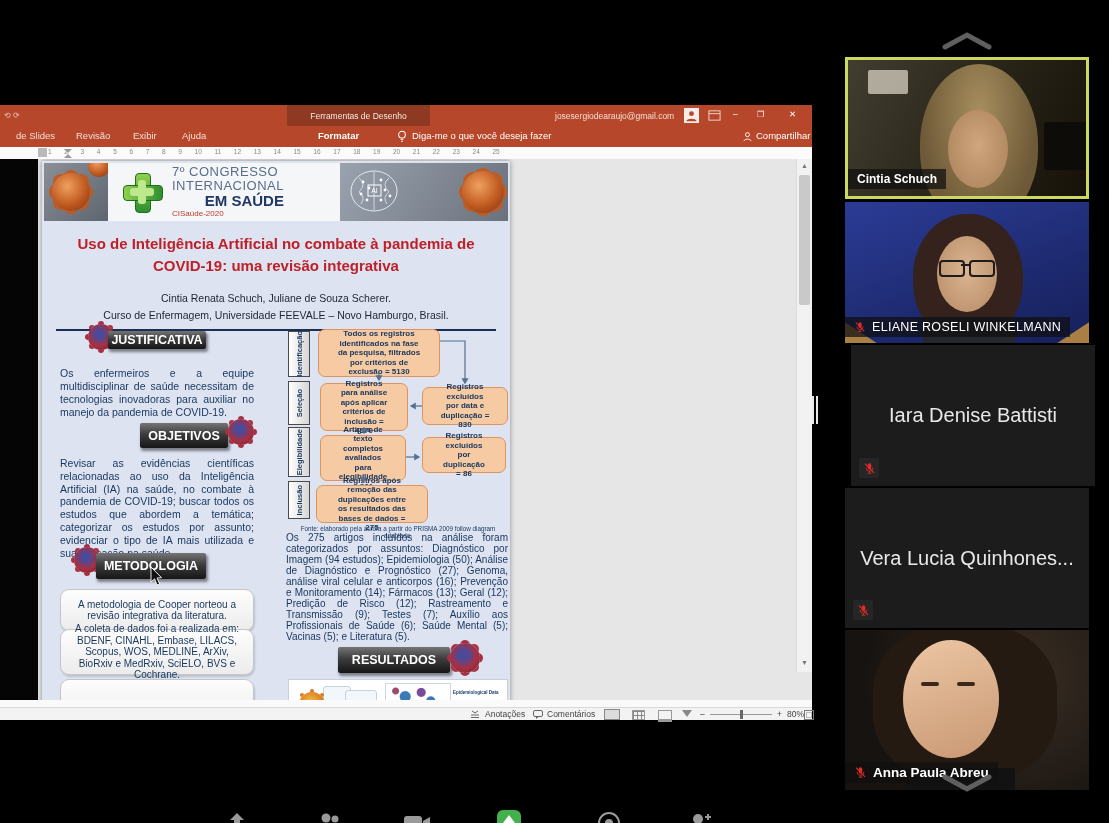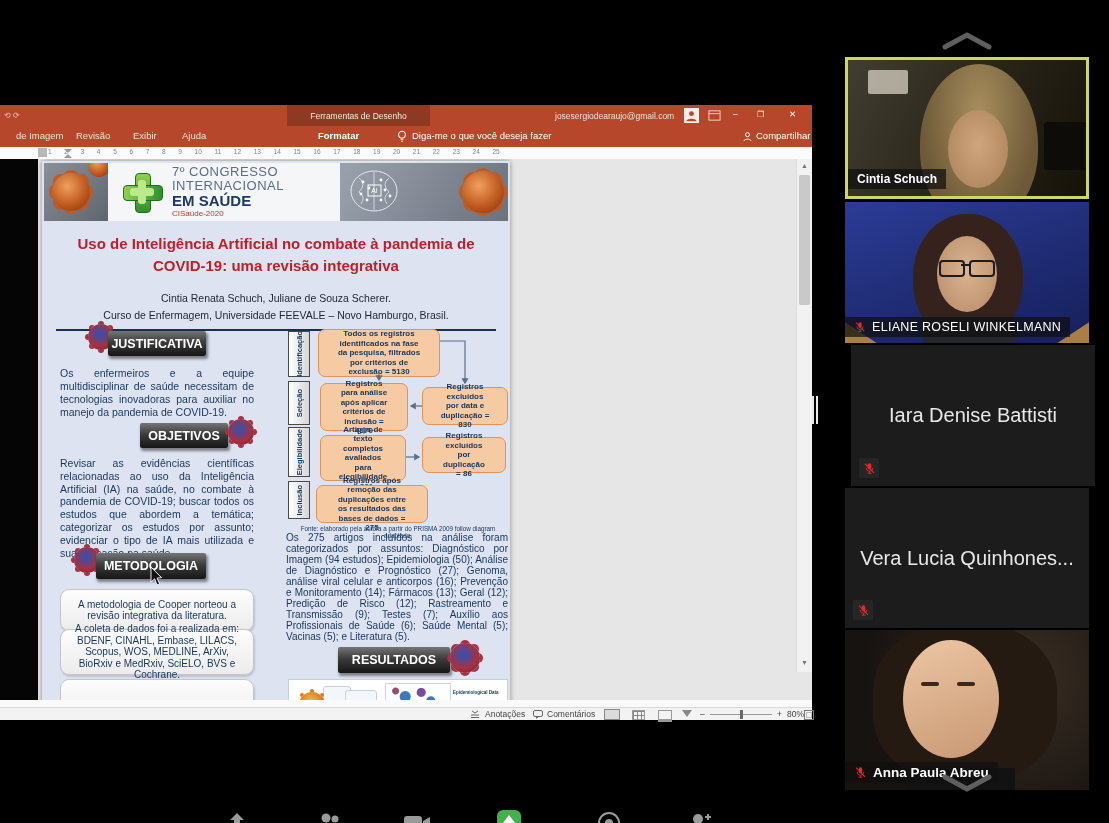--- a/index.html
+++ b/index.html
@@ -33,21 +33,21 @@
   #banner{left:2px;top:2px;width:464px;height:58px;display:flex;}
   .bseg1{width:64px;background:linear-gradient(135deg,#8a8f98,#5f656e);position:relative;overflow:hidden;}
   .bseg2{flex:1;background:#f4f6f8;position:relative;display:flex;align-items:center;}
   .bseg3{width:168px;background:linear-gradient(120deg,#9aa2ae,#6b727c);position:relative;overflow:hidden;}
   .corona{position:absolute;border-radius:50%;
      background:radial-gradient(circle at 40% 35%,#f0a060,#c05a20 55%,#803010);
      box-shadow:0 -14px 0 -11px #c05a20,10px -10px 0 -11px #c05a20,14px 0 0 -11px #c05a20,
                 10px 10px 0 -11px #c05a20,0 14px 0 -11px #c05a20,-10px 10px 0 -11px #c05a20,
                 -14px 0 0 -11px #c05a20,-10px -10px 0 -11px #c05a20;}
   .congress-line{color:#5a6e8c;font-size:13px;letter-spacing:.5px;line-height:14px;}
-  .congress-bold{color:#1f3864;font-weight:bold;font-size:15px;line-height:16px;}
+  .congress-bold{color:#1f3864;font-weight:bold;font-size:15px;line-height:16px;text-align:right;}
   .congress-sub{color:#c0392b;font-size:8px;line-height:10px;}
   #poster-title{left:10px;top:72px;width:448px;text-align:center;color:#bf1f27;
                 font-weight:bold;font-size:15px;line-height:22px;}
   .center-line{width:100%;text-align:center;color:#1d2530;font-size:10.5px;}
   #divider{left:14px;top:168px;width:440px;height:2px;background:#1a2e57;}
   .hdr{position:absolute;background:linear-gradient(180deg,#757575,#3c3c3c 45%,#161616);
        color:#fff;font-weight:bold;font-size:12.5px;display:flex;align-items:center;
        justify-content:center;border-radius:2px;box-shadow:1.5px 2.5px 3px rgba(0,0,0,.45);}
   .ptext{position:absolute;color:#17365d;font-size:10.5px;text-align:justify;}
   .virus{position:absolute;width:26px;height:26px;border-radius:50%;
@@ -113,21 +113,21 @@
       <svg class="abs" style="left:708px;top:4px;" width="13" height="13" viewBox="0 0 14 14">
         <rect x="1" y="2" width="12" height="10" fill="none" stroke="#f0d9d2" stroke-width="1"></rect>
           <line x1="1" y1="5" x2="13" y2="5" stroke="#f0d9d2"></line>
       </svg>
       <span class="abs" style="left:733px;top:4px;color:#fff;">–</span>
       <span class="abs" style="left:757px;top:5px;color:#fff;font-size:8px;">❐</span>
       <span class="abs" style="left:789px;top:4px;color:#fff;">✕</span>
     </div>
 
     <div id="menubar" class="abs">
-      <span class="menuitem" style="left:16px;">de Imagem</span>
+      <span class="menuitem" style="left:16px;">de Slides</span>
       <span class="menuitem" style="left:76px;">Revisão</span>
       <span class="menuitem" style="left:133px;">Exibir</span>
       <span class="menuitem" style="left:182px;">Ajuda</span>
       <span class="menuitem" style="left:318px;color:#fff;font-weight:bold;">Formatar</span>
       <svg class="abs" style="left:396px;top:4px;" width="12" height="13" viewBox="0 0 12 14">
         <circle cx="6" cy="5" r="3.6" fill="none" stroke="#fff" stroke-width="1.1"></circle>
         <line x1="4.5" y1="10" x2="7.5" y2="10" stroke="#fff" stroke-width="1.1"></line>
         <line x1="5" y1="12" x2="7" y2="12" stroke="#fff" stroke-width="1.1"></line>
       </svg>
       <span class="menuitem" style="left:412px;color:#fff;">Diga-me o que você deseja fazer</span>
@@ -215,21 +215,21 @@
             <div class="corona" style="right:4px;top:8px;width:42px;height:42px;"></div>
           </div>
         </div>
 
         <div id="poster-title" class="abs">Uso de Inteligência Artificial no combate à pandemia de COVID-19: uma revisão integrativa</div>
         <div class="abs center-line" style="top:131px;">Cintia Renata Schuch, Juliane de Souza Scherer.</div>
         <div class="abs center-line" style="top:148px;">Curso de Enfermagem, Universidade FEEVALE – Novo Hamburgo, Brasil.</div>
         <div id="divider" class="abs"></div>
 
         <div class="virus" style="left:46px;top:163px;"></div>
-        <div class="hdr" style="left:66px;top:170px;width:98px;height:25px;">JUSTIFICATIVA</div>
+        <div class="hdr" style="left:66px;top:170px;width:98px;height:18px;">JUSTIFICATIVA</div>
         <div class="ptext" style="left:18px;top:206px;width:194px;line-height:13px;">Os enfermeiros e a equipe multidisciplinar de saúde necessitam de tecnologias inovadoras para auxiliar no manejo da pandemia de COVID-19.</div>
 
         <div class="hdr" style="left:98px;top:262px;width:88px;height:25px;">OBJETIVOS</div>
         <div class="virus" style="left:186px;top:258px;"></div>
         <div class="ptext" style="left:18px;top:296px;width:194px;line-height:12.8px;">Revisar as evidências científicas relacionadas ao uso da Inteligência Artificial (IA) na saúde, no combate à pandemia de COVID-19; buscar todos os estudos que abordem a temática; categorizar os estudos por assunto; evidenciar o tipo de IA mais utilizada e sua aplicação na saúde.</div>
 
         <div class="virus" style="left:32px;top:386px;"></div>
         <div class="hdr" style="left:54px;top:392px;width:110px;height:26px;">METODOLOGIA</div>
         <svg class="abs" style="left:108px;top:406px;" width="12" height="19" viewBox="0 0 12 19">
           <path d="M1 0 L1 15 L4.6 11.8 L7 18 L9.6 17 L7.1 11 L11.5 10.7 Z" fill="#111" stroke="#fff" stroke-width="0.9"></path>

